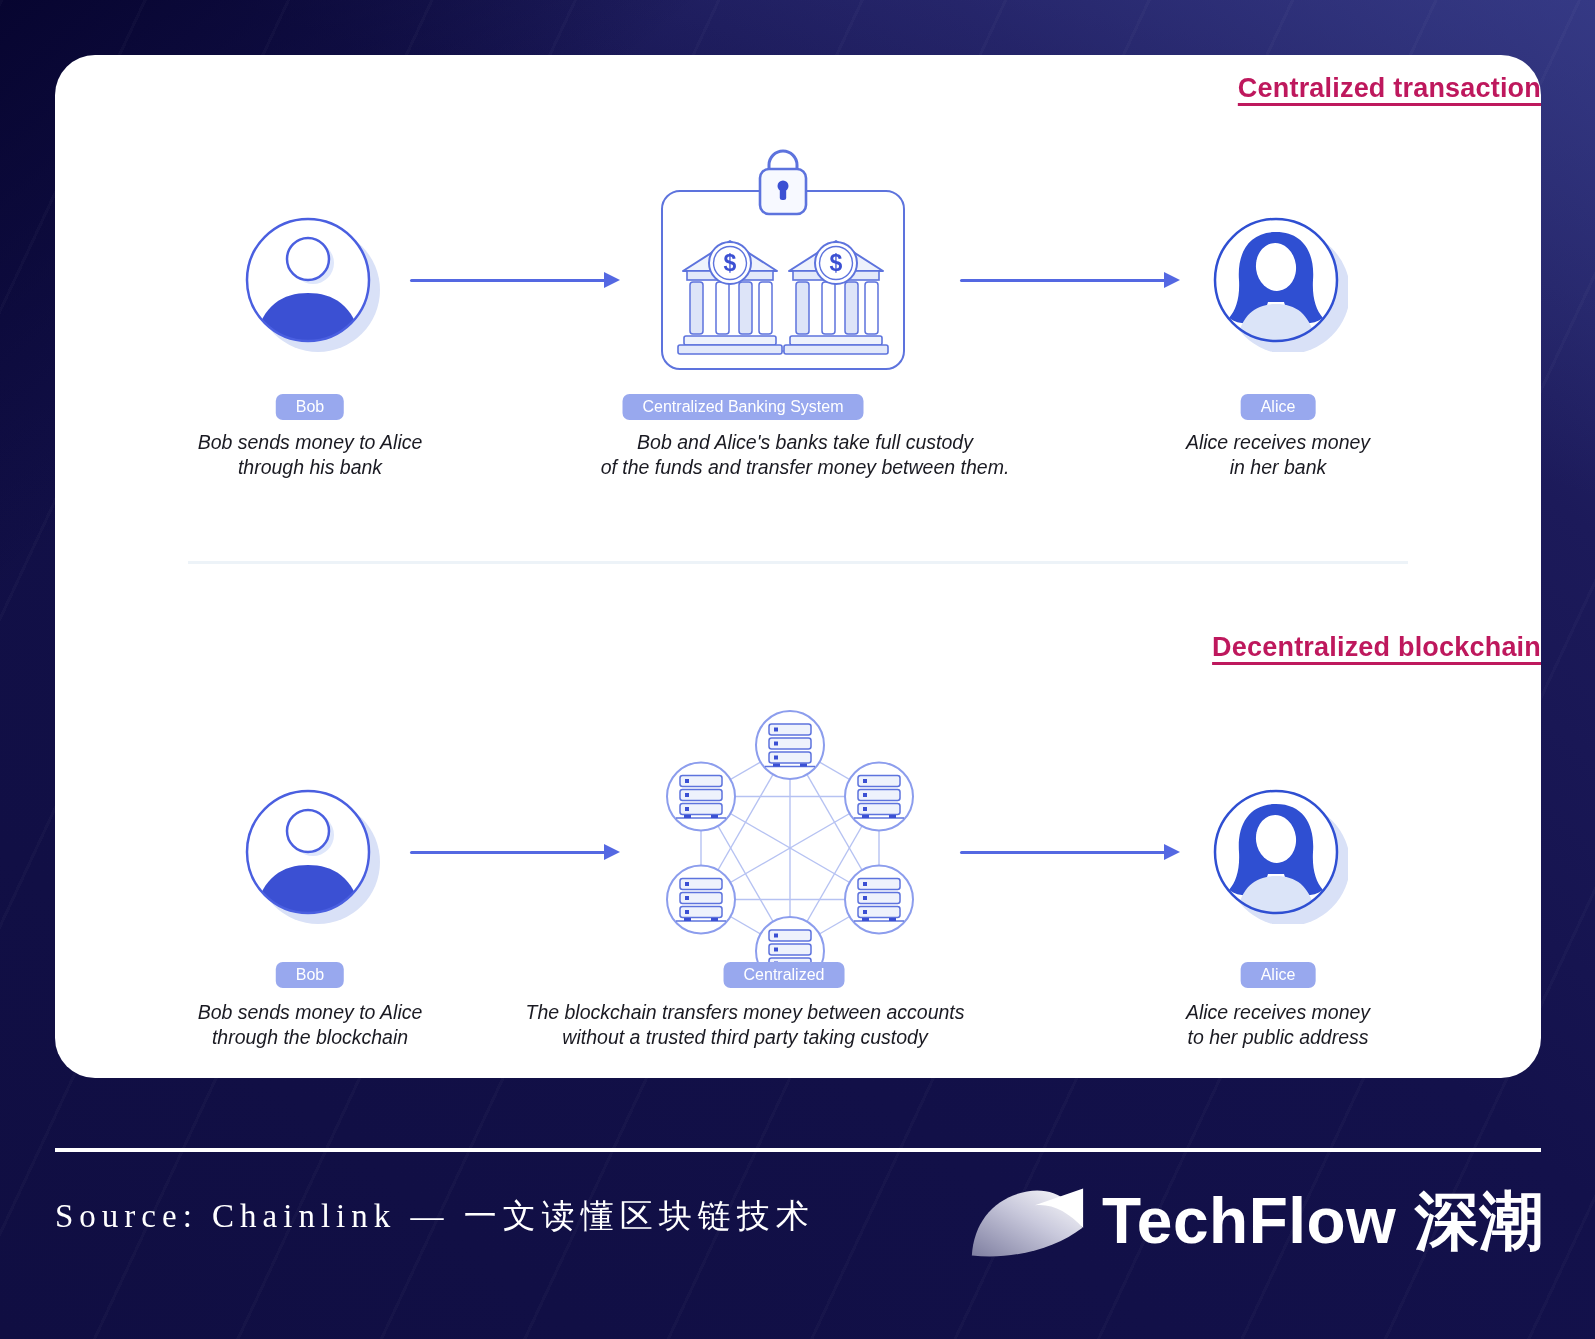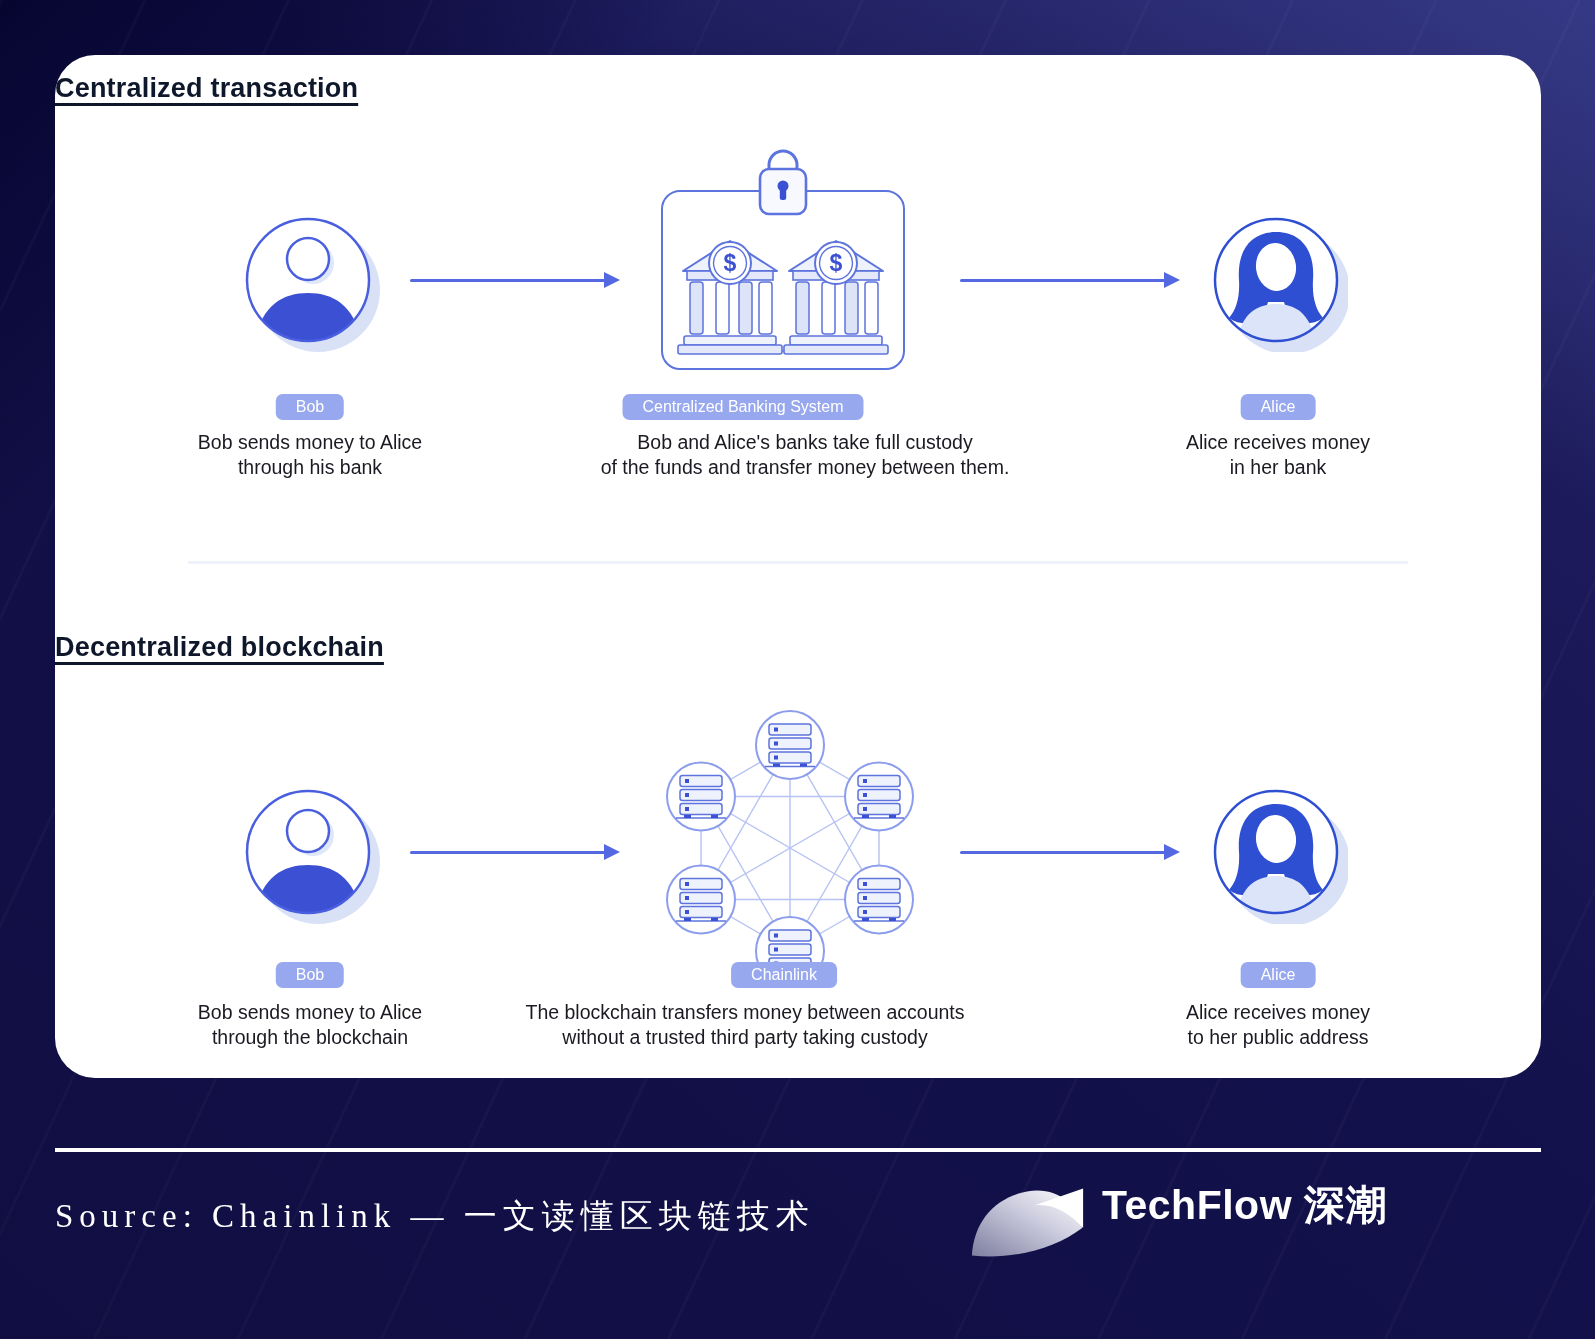--- a/index.html
+++ b/index.html
@@ -12,35 +12,36 @@
       linear-gradient(to bottom right, #070530 0%, rgba(7,5,48,0) 22%),
       linear-gradient(200deg, rgba(63,68,150,0.50) 0%, rgba(63,68,150,0) 26%),
       linear-gradient(to top right, #100e42 0%, #13114b 55%, #1c1a5a 80%, #2b2e73 100%);
     position:relative;
   }
   .card {
     position:absolute; left:55px; top:55px; width:1486px; height:1023px;
     background:#ffffff; border-radius:40px;
   }
   .sec-title {
-    position:absolute; left:0; width:100%; text-align:left;
-    font-size:27px; font-weight:bold; color:#0f172a;
+    position:absolute; left:0; width:100%; text-align:right;
+    font-size:27px; font-weight:bold; color:#be185d;
     text-decoration:underline; text-decoration-thickness:2.5px; text-underline-offset:6px;
     letter-spacing:0.2px;
   }
   .abs { position:absolute; }
   .pill {
     position:absolute; transform:translateX(-50%);
     background:#98a8ee; color:#ffffff; font-weight:normal; font-size:16px;
     padding:4px 20px; border-radius:7px; white-space:nowrap; z-index:5;
   }
   .caption {
     position:absolute; transform:translateX(-50%);
     font-size:19.5px; line-height:25px; color:#1a1a22; text-align:center;
     white-space:pre-line;
+    font-style:italic;
   }
   .arrow { position:absolute; height:16px; }
   .arrow .shaft {
     position:absolute; left:0; right:12px; top:6.5px; height:3px;
     background:#5468e2; border-radius:2px;
   }
   .arrow .head {
     position:absolute; right:0; top:0; width:0; height:0;
     border-left:16px solid #5468e2; border-top:8px solid transparent; border-bottom:8px solid transparent;
   }
@@ -51,21 +52,21 @@
   .footer-divider {
     position:absolute; left:55px; top:1148px; width:1486px; height:4px; background:#ffffff;
   }
   .source-line {
     position:absolute; left:55px; top:1194px;
     font-family:Liberation Serif, serif;
     font-size:33px; letter-spacing:6px; color:#ffffff; white-space:nowrap;
   }
   .brand-text {
     position:absolute; left:1102px; top:1178px;
-    font-size:41px; font-weight:bold; color:#ffffff; letter-spacing:0.5px; white-space:nowrap;
+    font-size:64px; font-weight:bold; color:#ffffff; letter-spacing:0.5px; white-space:nowrap;
   }
   svg text { font-family:"Liberation Sans", sans-serif; }
 </style>
 </head>
 <body>
 
 <svg width="0" height="0" style="position:absolute">
   <defs>
 
     <g id="bob-avatar">
@@ -223,21 +224,21 @@
     <div class="arrow" style="left:905px; top:789px; width:220px">
       <div class="shaft"></div>
         <div class="head"></div>
     </div>
 
     <svg class="abs" style="left:1153px; top:727px" width="140" height="142" viewBox="0 0 140 142">
         <use href="#alice-avatar"></use>
       </svg>
 
     <div class="pill" style="left:255px;  top:907px">Bob</div>
-    <div class="pill" style="left:729px;  top:907px">Chainlink</div>
+    <div class="pill" style="left:729px;  top:907px">Centralized</div>
     <div class="pill" style="left:1223px; top:907px">Alice</div>
 
     <div class="caption" style="left:255px;  top:945px; width:360px">Bob sends money to Alice
 through the blockchain</div>
     <div class="caption" style="left:690px;  top:945px; width:580px">The blockchain transfers money between accounts
 without a trusted third party taking custody</div>
     <div class="caption" style="left:1223px; top:945px; width:340px">Alice receives money
 to her public address</div>
   </div>
 </div>

